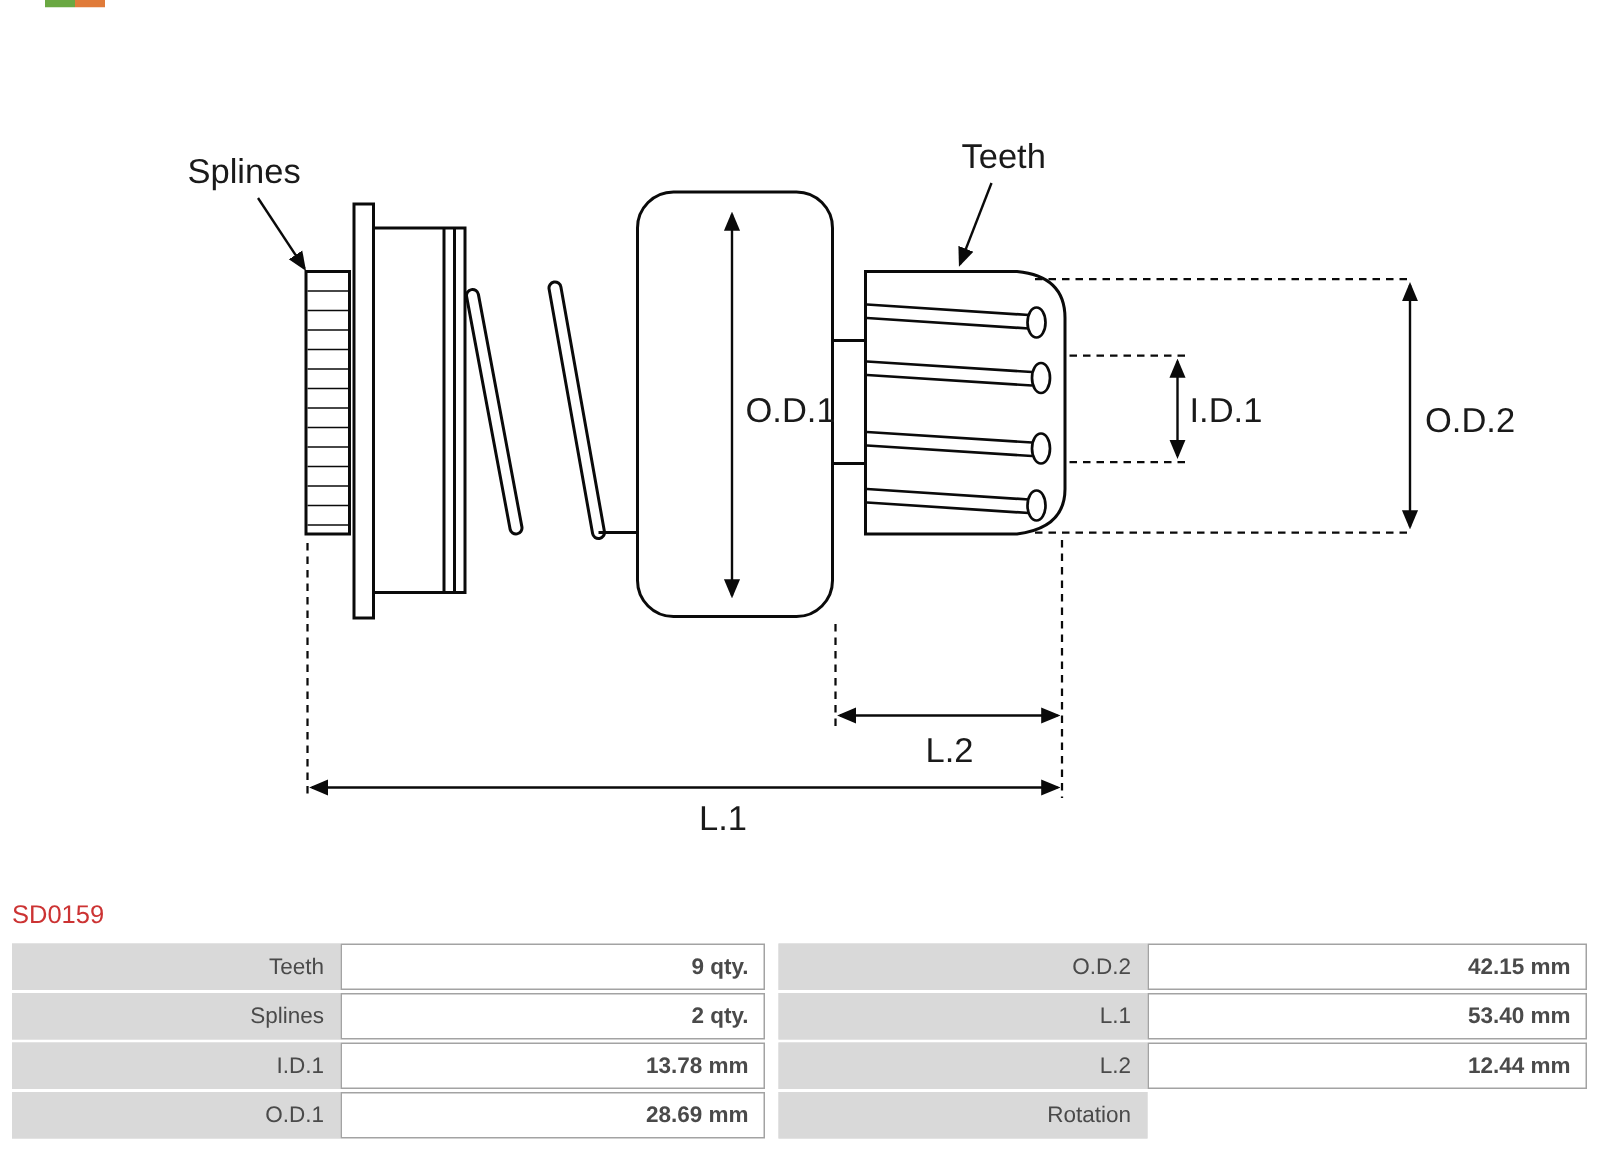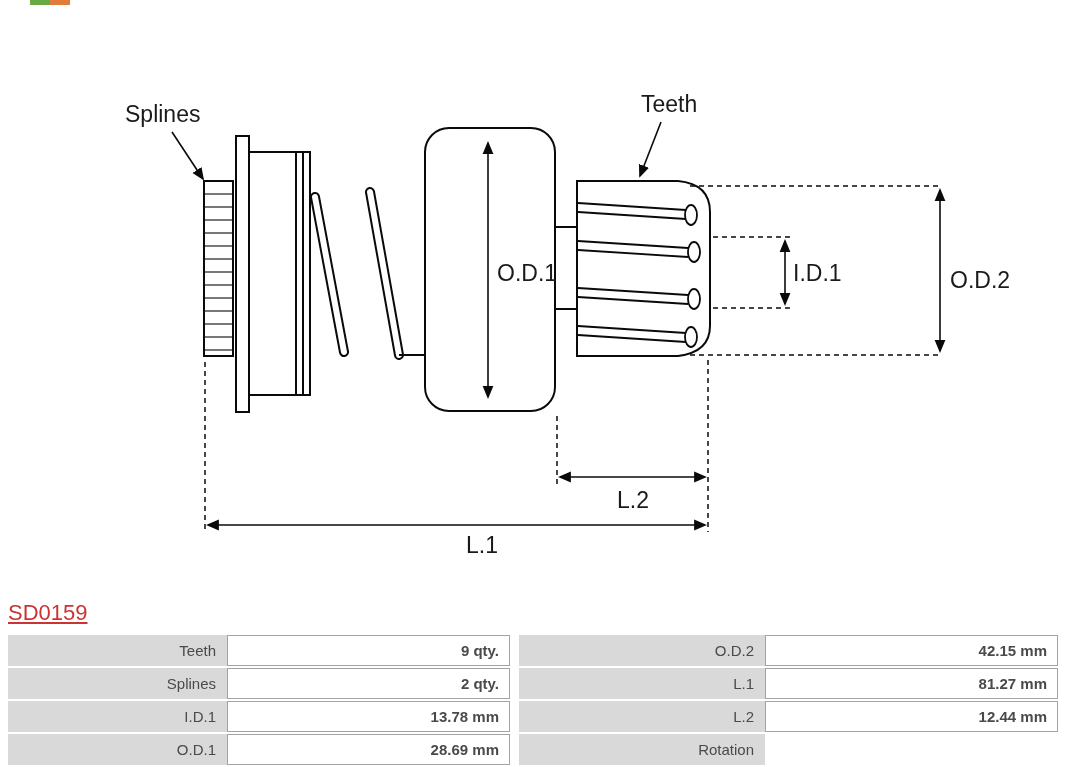--- a/index.html
+++ b/index.html
@@ -19,23 +19,22 @@
   .logo-strip .seg-orange { flex: 1; background: #e07b39; }
 
   svg.diagram { display: block; width: 1080px; height: 598px; }
   svg text {
     font-family: "Liberation Sans", sans-serif;
     font-size: 23px; fill: #1a1a1a; stroke: none;
   }
 
   .part-number {
     margin: 2px 0 9px 8px;
-    font-size: 22px;
+    font-size: 17px;
     color: #cc3333;
-    text-decoration: underline;
   }
 
   .spec-table {
     margin-left: 8px;
     display: grid;
     grid-template-columns: 219px 283px 9px 246px 293px;
     row-gap: 2px;
     background: #ffffff;
   }
   .spec-table .cell {
@@ -163,21 +162,21 @@
     <div class="cell label">Teeth</div>
     <div class="cell value">9 qty.</div>
     <div class="spacer"></div>
     <div class="cell label">O.D.2</div>
     <div class="cell value">42.15 mm</div>
 
     <div class="cell label">Splines</div>
     <div class="cell value">2 qty.</div>
     <div class="spacer"></div>
     <div class="cell label">L.1</div>
-    <div class="cell value">81.27 mm</div>
+    <div class="cell value">53.40 mm</div>
 
     <div class="cell label">I.D.1</div>
     <div class="cell value">13.78 mm</div>
     <div class="spacer"></div>
     <div class="cell label">L.2</div>
     <div class="cell value">12.44 mm</div>
 
     <div class="cell label">O.D.1</div>
     <div class="cell value">28.69 mm</div>
     <div class="spacer"></div>

